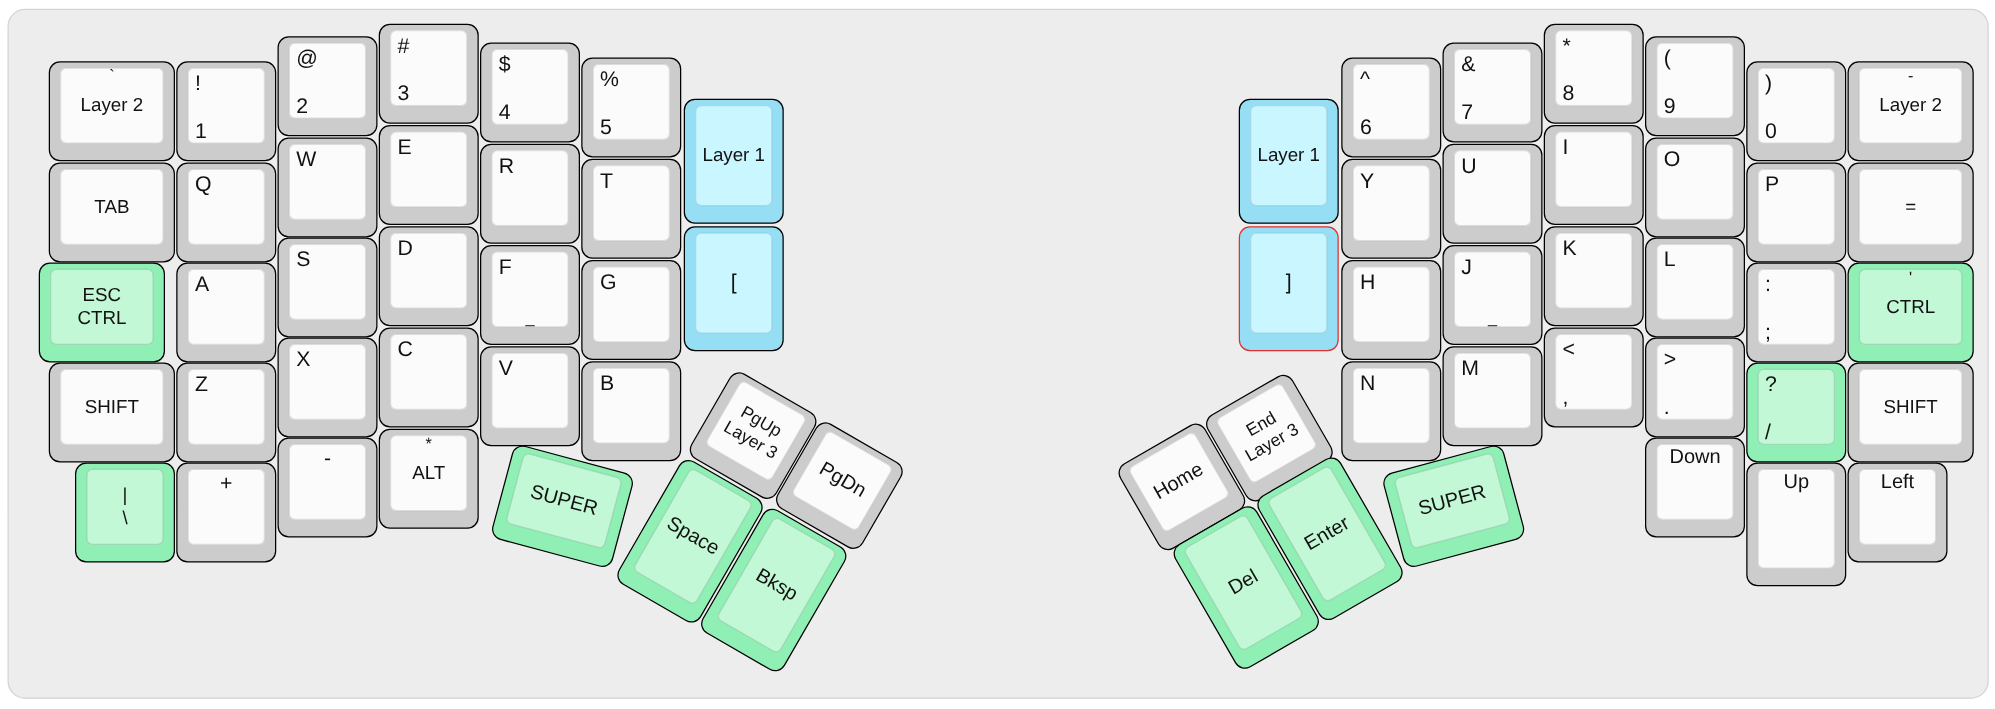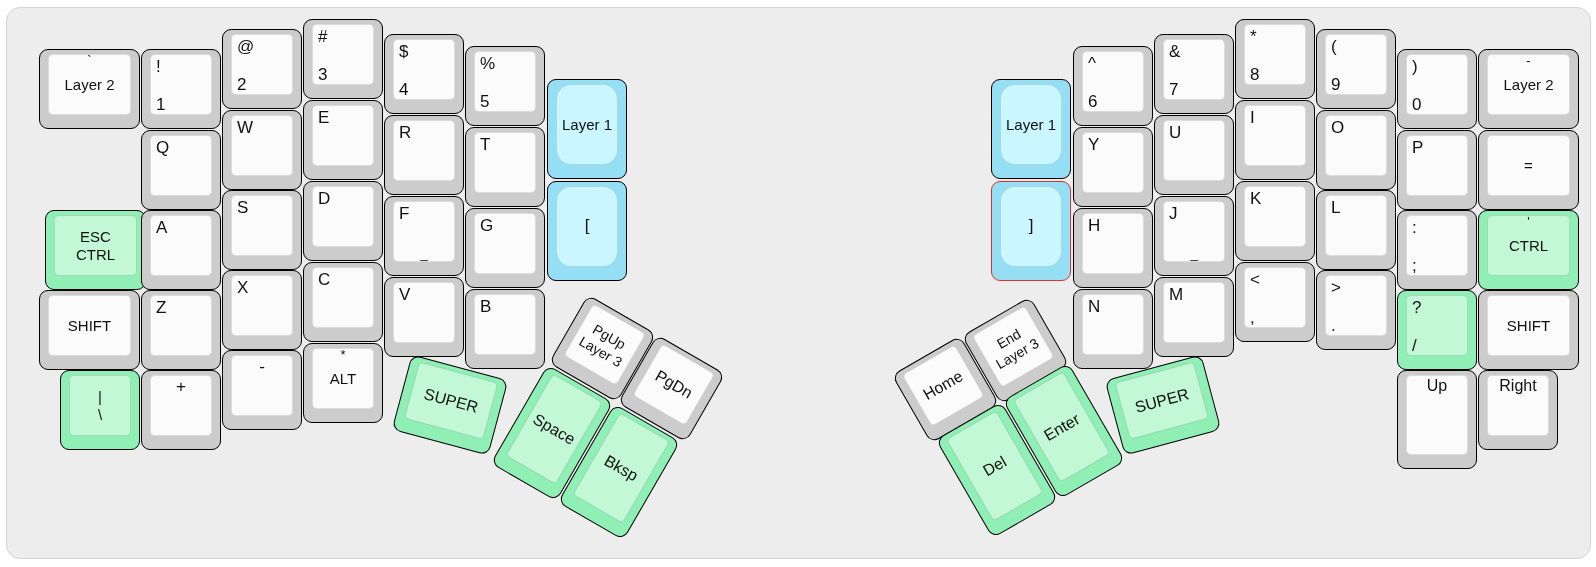--- a/index.html
+++ b/index.html
@@ -9,42 +9,47 @@
          background:#ededee;border:1px solid #d4d4d6;border-radius:14px;}
   .key{position:absolute;box-sizing:border-box;border:1.5px solid #000;
        border-radius:9px;background:#cccccc;}
   .key.green{background:#90efb4;}
   .key.blue{background:#95def4;}
   .key.redb{border-color:#e03131;}
   .ktop{position:absolute;left:8px;right:8px;top:4px;bottom:13px;
         background:#fbfbfb;border:1px solid rgba(0,0,0,.12);border-radius:5px;
         display:flex;align-items:center;justify-content:center;}
   .green .ktop{background:#c3f8d6;border-color:rgba(0,80,40,.18);}
-  .blue .ktop{background:#c9f6ff;border-color:rgba(0,90,120,.18);border-radius:15px;}
+  .blue .ktop{background:#c9f6ff;border-color:rgba(0,90,120,.18);}
   .lab{white-space:pre-line;text-align:center;line-height:1.2;}
   .pos-center{font-size:15px;}
   .pos-tl,.pos-tl2{position:absolute;left:5px;font-size:17px;line-height:1;text-align:left;}
   .pos-tl{top:3px;}
   .pos-tl2{top:41px;}
   .pos-ct{position:absolute;top:-1px;left:0;right:0;font-size:13px;line-height:1;}
   .pos-tc{position:absolute;top:2px;left:0;right:0;font-size:16px;line-height:1;}
   .pos-front{position:absolute;bottom:1px;left:0;right:0;font-size:13px;line-height:1;}
 </style>
 </head>
 <body>
 
 <div class="page">
   <div class="panel" id="panel">
       <div class="key" style="left: 32px; top: 41px; width: 101px; height: 80px;">
         <div class="ktop">
           <span class="lab pos-ct">`</span>
           <span class="lab pos-center">Layer 2</span>
         </div>
       </div>
-      <div class="key green" style="left: 38px; top: 202px; width: 101px; height: 80px;">
+      <div class="key" style="left: 32px; top: 122px; width: 101px; height: 80px;">
+        <div class="ktop">
+          <span class="lab pos-center">TAB</span>
+        </div>
+      </div>
+      <div class="key green" style="left: 24px; top: 202px; width: 101px; height: 80px;">
         <div class="ktop">
           <span class="lab pos-center">ESC
 CTRL</span>
         </div>
       </div>
       <div class="key" style="left: 32px; top: 282px; width: 101px; height: 80px;">
         <div class="ktop">
           <span class="lab pos-center">SHIFT</span>
         </div>
       </div>
@@ -302,20 +307,25 @@
         <div class="ktop">
           <span class="lab pos-tl">L</span>
         </div>
       </div>
       <div class="key" style="left: 1309px; top: 262px; width: 80px; height: 80px;">
         <div class="ktop">
           <span class="lab pos-tl">&gt;</span>
           <span class="lab pos-tl2">.</span>
         </div>
       </div>
+      <div class="key" style="left: 1309px; top: 342px; width: 80px; height: 80px;">
+        <div class="ktop">
+          <span class="lab pos-tc">Down</span>
+        </div>
+      </div>
       <div class="key" style="left: 1390px; top: 41px; width: 80px; height: 80px;">
         <div class="ktop">
           <span class="lab pos-tl">)</span>
           <span class="lab pos-tl2">0</span>
         </div>
       </div>
       <div class="key" style="left: 1390px; top: 122px; width: 80px; height: 80px;">
         <div class="ktop">
           <span class="lab pos-tl">P</span>
         </div>
@@ -354,21 +364,21 @@
           <span class="lab pos-center">CTRL</span>
         </div>
       </div>
       <div class="key" style="left: 1471px; top: 282px; width: 101px; height: 80px;">
         <div class="ktop">
           <span class="lab pos-center">SHIFT</span>
         </div>
       </div>
       <div class="key" style="left: 1471px; top: 362px; width: 80px; height: 80px;">
         <div class="ktop">
-          <span class="lab pos-tc">Right</span>
+          <span class="lab pos-tc">Left</span>
         </div>
       </div>
       <div class="key green" style="left: 1106px; top: 358px; transform: rotate(-15deg); width: 100px; height: 78px;">
         <div class="ktop">
           <span class="lab pos-center" style="font-size: 16px;">SUPER</span>
         </div>
       </div>
       <div class="key" style="left: 968.5px; top: 302.5px; transform: rotate(-30deg); width: 79px; height: 79px;">
         <div class="ktop">
           <span class="lab pos-center" style="font-size: 14px;">End

